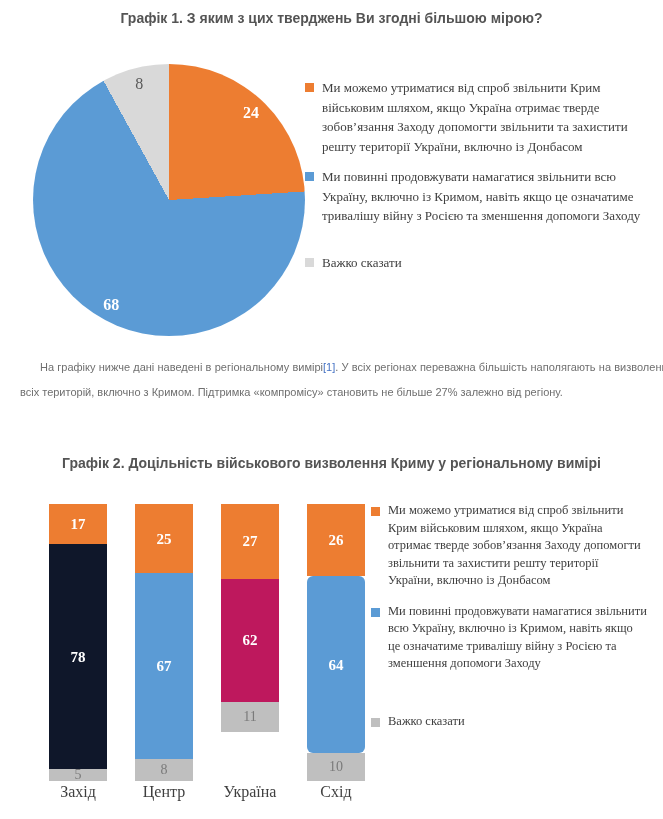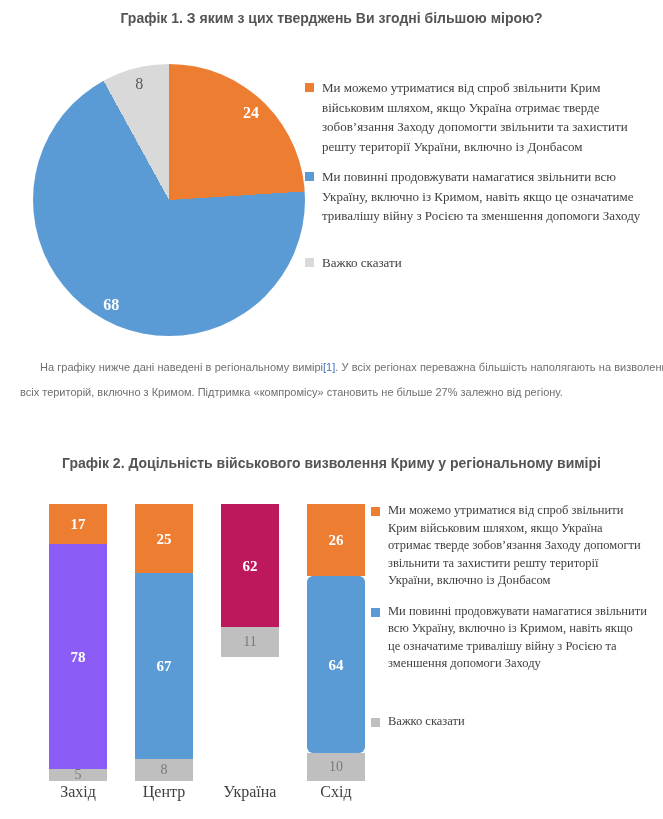--- a/index.html
+++ b/index.html
@@ -96,21 +96,21 @@
   <p class="para"><span>На графіку нижче дані наведені в регіональному вимірі</span><a class="footnote-link">[1]</a><span>. У всіх регіонах переважна більшість наполягають на визволенні всіх територій, включно з Кримом. Підтримка «компромісу» становить не більше 27% залежно від регіону.</span></p>
 
   <div class="chart-title" id="title2">Графік 2. Доцільність військового визволення Криму у регіональному вимірі</div>
 
   <div class="bars">
     <div class="bar-group">
       <div class="bar-col">
         <div class="seg" style="height: 47.09px; background: rgb(237, 125, 49);">
             <span class="seg-label">17</span>
           </div>
-        <div class="seg" style="height: 262px; background: #8b5cf6;">
+        <div class="seg" style="height: 262px; background: #0f172a;">
             <span class="seg-label">78</span>
           </div>
         <div class="seg" style="height: 13.85px; background: rgb(191, 191, 191);">
             <span class="seg-label gray">5</span>
           </div>
       </div>
       <div class="bar-cat">Захід</div>
     </div>
     <div class="bar-group">
       <div class="bar-col">
@@ -121,20 +121,23 @@
             <span class="seg-label">67</span>
           </div>
         <div class="seg" style="height: 22.16px; background: rgb(191, 191, 191);">
             <span class="seg-label gray">8</span>
           </div>
       </div>
       <div class="bar-cat">Центр</div>
     </div>
     <div class="bar-group">
       <div class="bar-col">
+        <div class="seg" style="height: 74.79px; background: rgb(237, 125, 49);">
+            <span class="seg-label">27</span>
+          </div>
         <div class="seg" style="height: 123px; background: #be185d;">
             <span class="seg-label">62</span>
           </div>
         <div class="seg" style="height: 30.47px; background: rgb(191, 191, 191);">
             <span class="seg-label gray">11</span>
           </div>
       </div>
       <div class="bar-cat">Україна</div>
     </div>
     <div class="bar-group">

